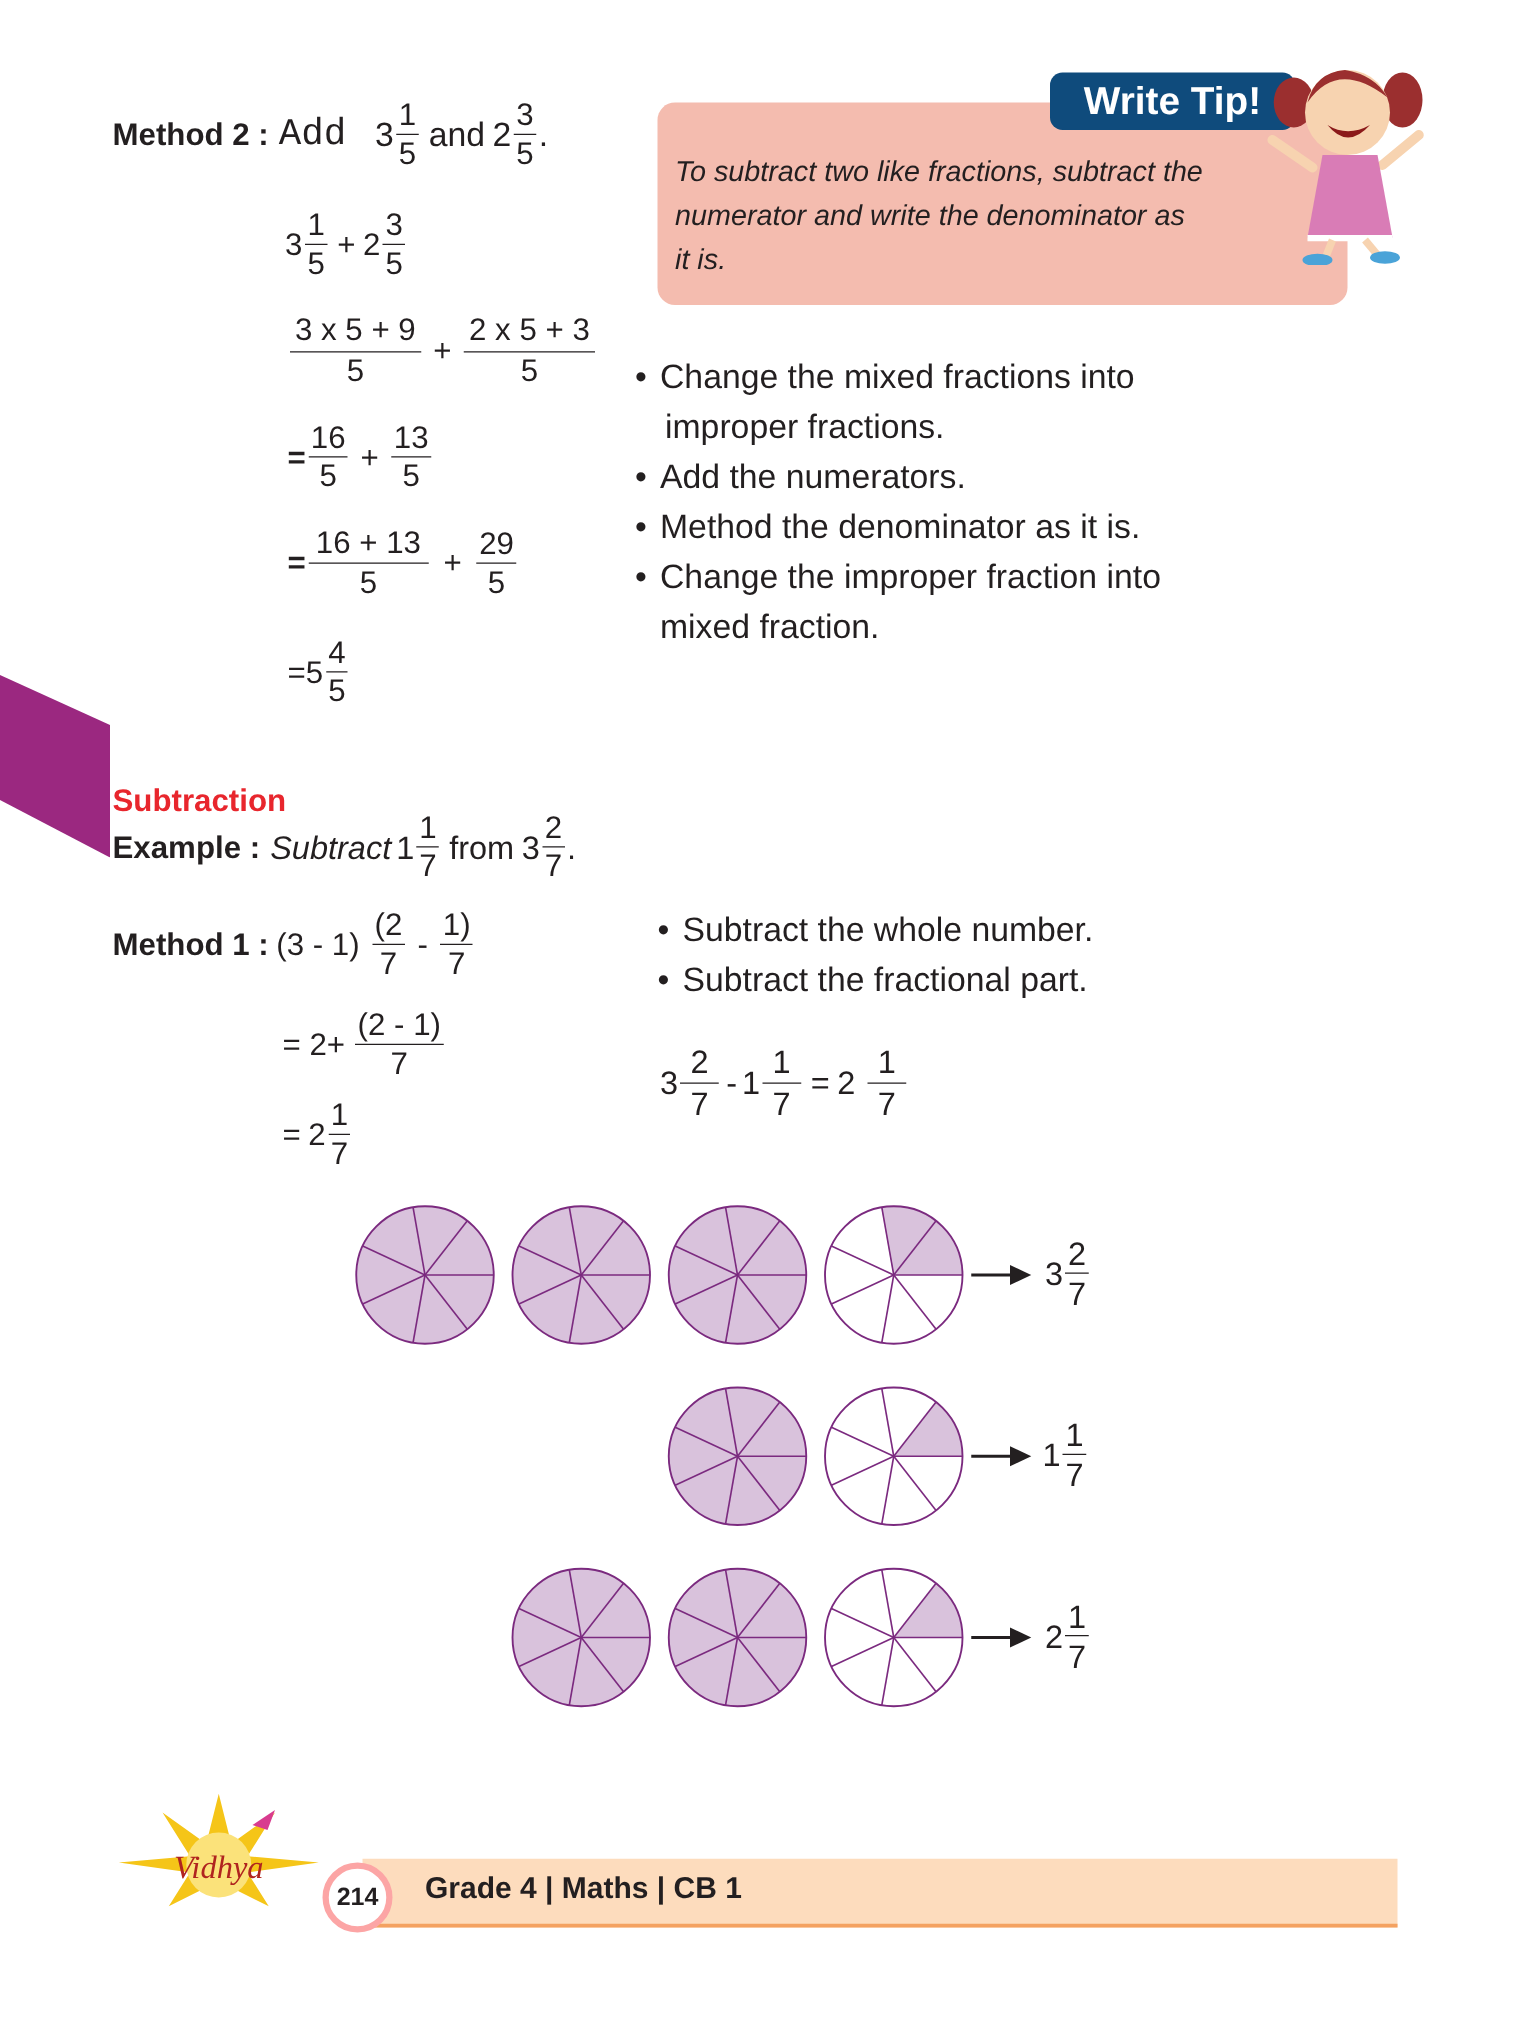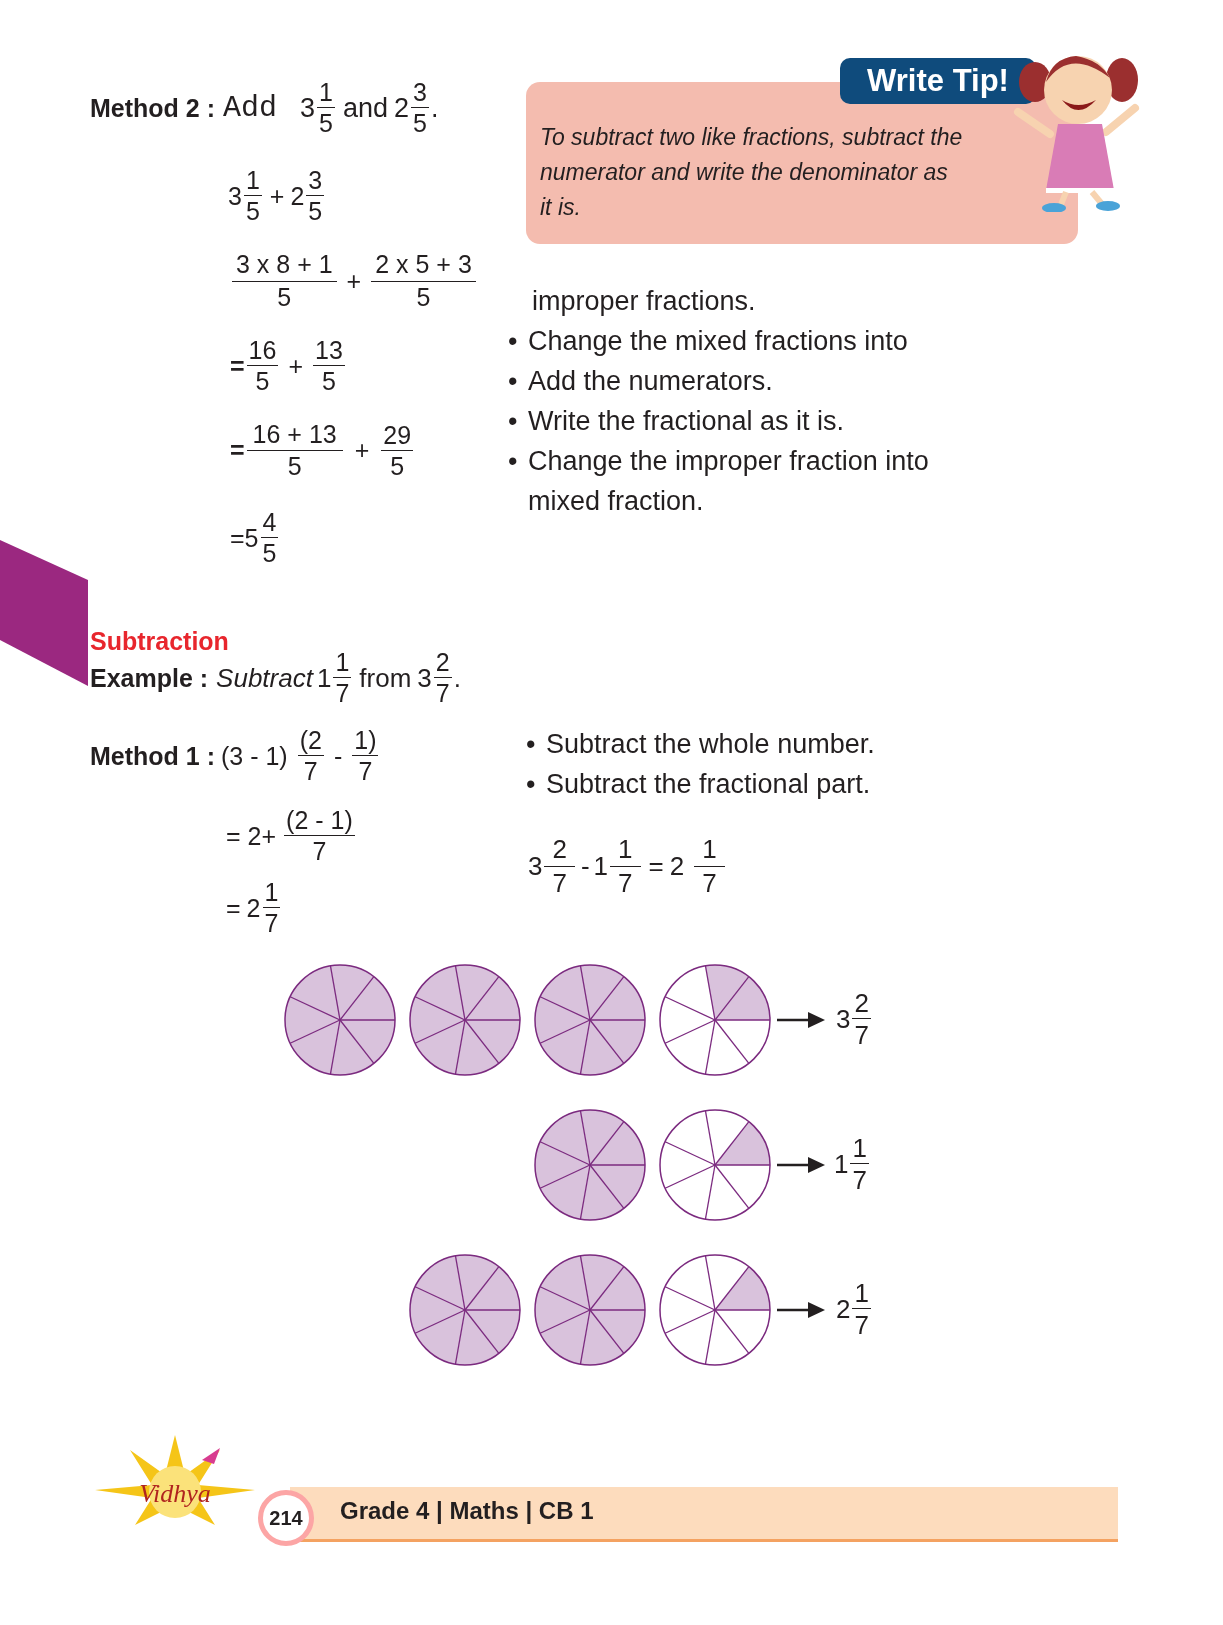--- a/index.html
+++ b/index.html
@@ -54,21 +54,21 @@
   <span style="margin:0 6px;">+</span>
   <span>2</span>
   <span class="frac">
       <span class="num">3</span>
       <span class="den">5</span>
     </span>
 </div>
 
 <div class="abs mline" style="left:230px;top:252px;">
   <span class="frac">
-      <span class="num" style="padding:0 4px 4px;">3 x 8 + 1</span>
+      <span class="num" style="padding:0 4px 4px;">3 x 5 + 9</span>
       <span class="den">5</span>
     </span>
   <span style="margin:0 8px;">+</span>
   <span class="frac">
       <span class="num" style="padding:0 4px 4px;">2 x 5 + 3</span>
       <span class="den">5</span>
     </span>
 </div>
 
 <div class="abs mline" style="left:230px;top:338px;">
@@ -124,24 +124,24 @@
   <path d="M96 90 L125 66" stroke="#f7d3b0" stroke-width="8" stroke-linecap="round"></path>
   <path d="M48 82 L92 82 L104 148 L36 148Z" fill="#d97cb6"></path>
   <rect x="36" y="146" width="68" height="5" fill="#fff"></rect>
   <path d="M56 150 L50 165" stroke="#f7d3b0" stroke-width="6"></path>
   <path d="M82 150 L92 162" stroke="#f7d3b0" stroke-width="6"></path>
   <ellipse cx="44" cy="166" rx="12" ry="5" fill="#4aa3d8"></ellipse>
   <ellipse cx="98" cy="164" rx="12" ry="5" fill="#4aa3d8"></ellipse>
 </svg>
 
 <div class="abs bullet" style="left:508px;top:281px;">
+  <div><span class="dot">•</span><span>Change the mixed fractions into</span></div>
   <div style="padding-left:24px;"><span>improper fractions.</span></div>
-  <div><span class="dot">•</span><span>Change the mixed fractions into</span></div>
   <div><span class="dot">•</span><span>Add the numerators.</span></div>
-  <div><span class="dot">•</span><span>Write the fractional as it is.</span></div>
+  <div><span class="dot">•</span><span>Method the denominator as it is.</span></div>
   <div><span class="dot">•</span><span>Change the improper fraction into</span></div>
   <div style="padding-left:20px;"><span>mixed fraction.</span></div>
 </div>
 
 <div class="abs sub-heading">Subtraction</div>
 
 <div class="abs mline" style="left:90px;top:650px;">
   <span class="bold" style="margin-right:8px;">Example :</span>
   <span style="font-size:26px;margin-right:4px;font-style:italic;">Subtract</span>
   <span style="font-size:26px;">1</span>

